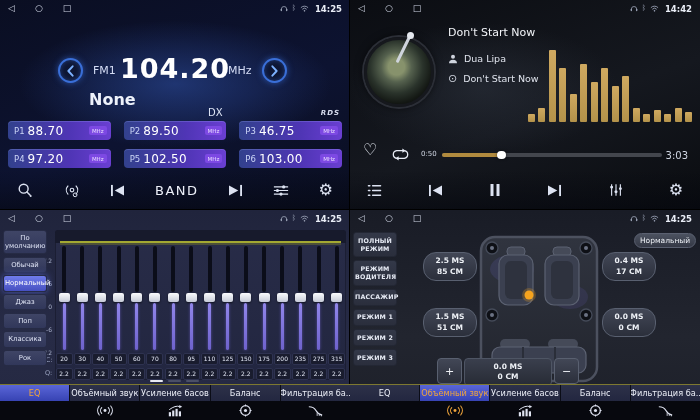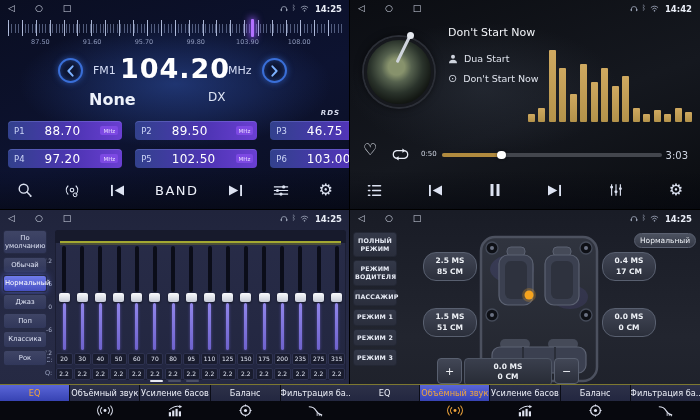--- a/index.html
+++ b/index.html
@@ -22,24 +22,24 @@
   .ticksmajor{position:absolute;top:1px;left:0;right:0;height:16px;background:repeating-linear-gradient(90deg,rgba(196,208,240,.85) 0 1px,transparent 1px 13.9px)}
   .needle{position:absolute;top:0;width:3px;height:18px;background:#b271ff;border-radius:1px;box-shadow:0 0 7px 2px rgba(150,90,255,.8)}
   .scale-label{position:absolute;top:19px;transform:translateX(-50%);font-size:6.5px;color:#8d98ba;white-space:nowrap}
   .circlebtn{position:absolute;width:25px;height:25px;border-radius:50%;background:#0e1634;border:2px solid #3a6fd8;box-shadow:0 0 6px rgba(60,120,240,.55), inset 0 0 5px rgba(70,130,250,.35);color:#7db2ff;display:flex;align-items:center;justify-content:center}
   .seekdown{left:58px;top:58px}
   .seekup{left:262px;top:58px}
   .bandlbl{position:absolute;left:93px;top:64px;font-size:11px;color:#d4dcf5}
   .bigfreq{position:absolute;left:175px;top:53px;transform:translateX(-50%);font-size:27px;font-weight:bold;letter-spacing:1px;color:#fff}
   .unitlbl{position:absolute;left:228px;top:64px;font-size:11px;color:#d4dcf5}
   .nonelbl{position:absolute;left:89px;top:90px;font-size:16px;font-weight:bold;color:#eef2fb}
-  .dxlbl{position:absolute;left:208px;top:90px;font-size:12px;color:#dfe6f6}
+  .dxlbl{position:absolute;left:208px;top:107px;font-size:10px;color:#dfe6f6}
   .rds{position:absolute;right:10px;top:109px;font-size:7px;font-weight:bold;font-style:italic;letter-spacing:1px;color:#d9def0}
   .presets{position:absolute;left:8px;right:8px;top:121px;display:grid;grid-template-columns:repeat(3,1fr);gap:9px 13px}
-  .preset{height:19px;border-radius:4px;background:linear-gradient(90deg,#32418d,#4f35b5 60%,#6a3fd2);display:flex;align-items:center;padding:0 4px 0 6px;gap:20px;box-shadow:inset 0 1px 0 rgba(160,170,255,.25)}
+  .preset{height:19px;border-radius:4px;background:linear-gradient(90deg,#32418d,#4f35b5 60%,#6a3fd2);display:flex;align-items:center;padding:0 4px 0 6px;gap:3px;box-shadow:inset 0 1px 0 rgba(160,170,255,.25)}
   .p-id{font-size:8.5px;color:#ccd6f7}
   .p-freq{flex:1;text-align:left;font-size:12px;color:#fff;letter-spacing:.3px}
   .p-unit{font-size:5.5px;background:#7d49e3;border-radius:2px;padding:1.5px 3px;color:#e9ddff}
   .toolbar{position:absolute;left:0;right:0;bottom:0;height:40px;display:flex;align-items:center;justify-content:space-between;padding:0 17px;background:linear-gradient(rgba(4,6,14,0),rgba(4,6,14,.5))}
   .tbtn{color:#dde3f2;display:flex;align-items:center;justify-content:center}
   .gearchar{font-size:16px;line-height:1}
   .tb-band{font-size:13px;letter-spacing:1.5px;color:#eef1fa;font-weight:500}
 
   
   .player{background:radial-gradient(ellipse 55% 45% at 38% 42%, rgba(62,70,84,.35), rgba(0,0,0,0) 70%),linear-gradient(160deg,#0b0d12,#15181f 55%,#0a0c10)}
@@ -132,33 +132,20 @@
           <span class="stic">ᛒ</span>
           <span class="stic">
             <svg viewBox="0 0 12 9" width="9" height="7">
               <path d="M1.2 3.4 A6.8 6.8 0 0 1 10.8 3.4 M3.1 5.5 A4 4 0 0 1 8.9 5.5" fill="none" stroke="currentColor" stroke-width="1.2"></path>
               <circle cx="6" cy="7.6" r="1.1" fill="currentColor"></circle>
             </svg>
           </span>
           <span class="time">14:25</span>
         </div>
       </header>
-    <div class="dial">
-      <div class="ticks"></div>
-      <div class="ticksmajor"></div>
-      <div class="needle" id="needle" style="left: 72.8341%;"></div>
-      <div id="radio-scale">
-          <span class="scale-label" style="left: 9.7%;">87.50</span>
-          <span class="scale-label" style="left: 25.2%;">91.60</span>
-          <span class="scale-label" style="left: 40.7%;">95.70</span>
-          <span class="scale-label" style="left: 56.2%;">99.80</span>
-          <span class="scale-label" style="left: 71.7%;">103.90</span>
-          <span class="scale-label" style="left: 87.2%;">108.00</span>
-        </div>
-    </div>
     <button class="circlebtn seekdown">
       <svg viewBox="0 0 10 14" width="9" height="12">
           <path d="M7.5 1.5 L2.5 7 L7.5 12.5" fill="none" stroke="currentColor" stroke-width="2.2" stroke-linecap="round" stroke-linejoin="round"></path>
         </svg>
     </button>
     <div class="bandlbl">FM1</div>
     <div class="bigfreq">104.20</div>
     <div class="unitlbl">MHz</div>
     <button class="circlebtn seekup">
       <svg viewBox="0 0 10 14" width="9" height="12">
@@ -273,21 +260,21 @@
     <div class="tonearm"></div>
     <div class="tonearm-base"></div>
     <div class="ttl">Don't Start Now</div>
     <div class="meta artist">
       <span class="micon">
         <svg viewBox="0 0 12 12" width="10" height="10">
             <circle cx="6" cy="3.2" r="2.4" fill="currentColor"></circle>
             <path d="M1.2 11.2 a4.8 4.3 0 0 1 9.6 0 Z" fill="currentColor"></path>
           </svg>
       </span>
-      <span>Dua Start</span>
+      <span>Dua Lipa</span>
     </div>
     <div class="meta albumname">
       <span class="micon discglyph">⊙</span>
       <span>Don't Start Now</span>
     </div>
     <div class="spectrum" id="spectrum">
         <div class="sbar" style="height: 8px;"></div>
         <div class="sbar" style="height: 14px;"></div>
         <div class="sbar" style="height: 72px;"></div>
         <div class="sbar" style="height: 54px;"></div>

